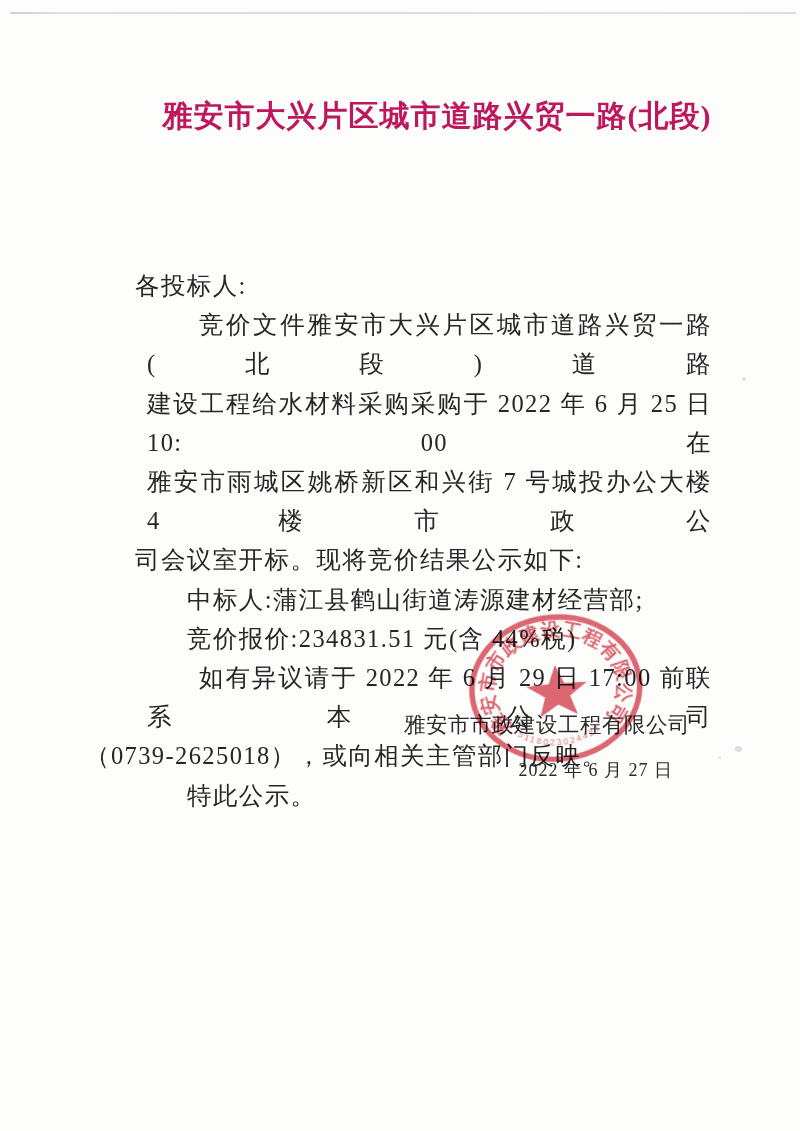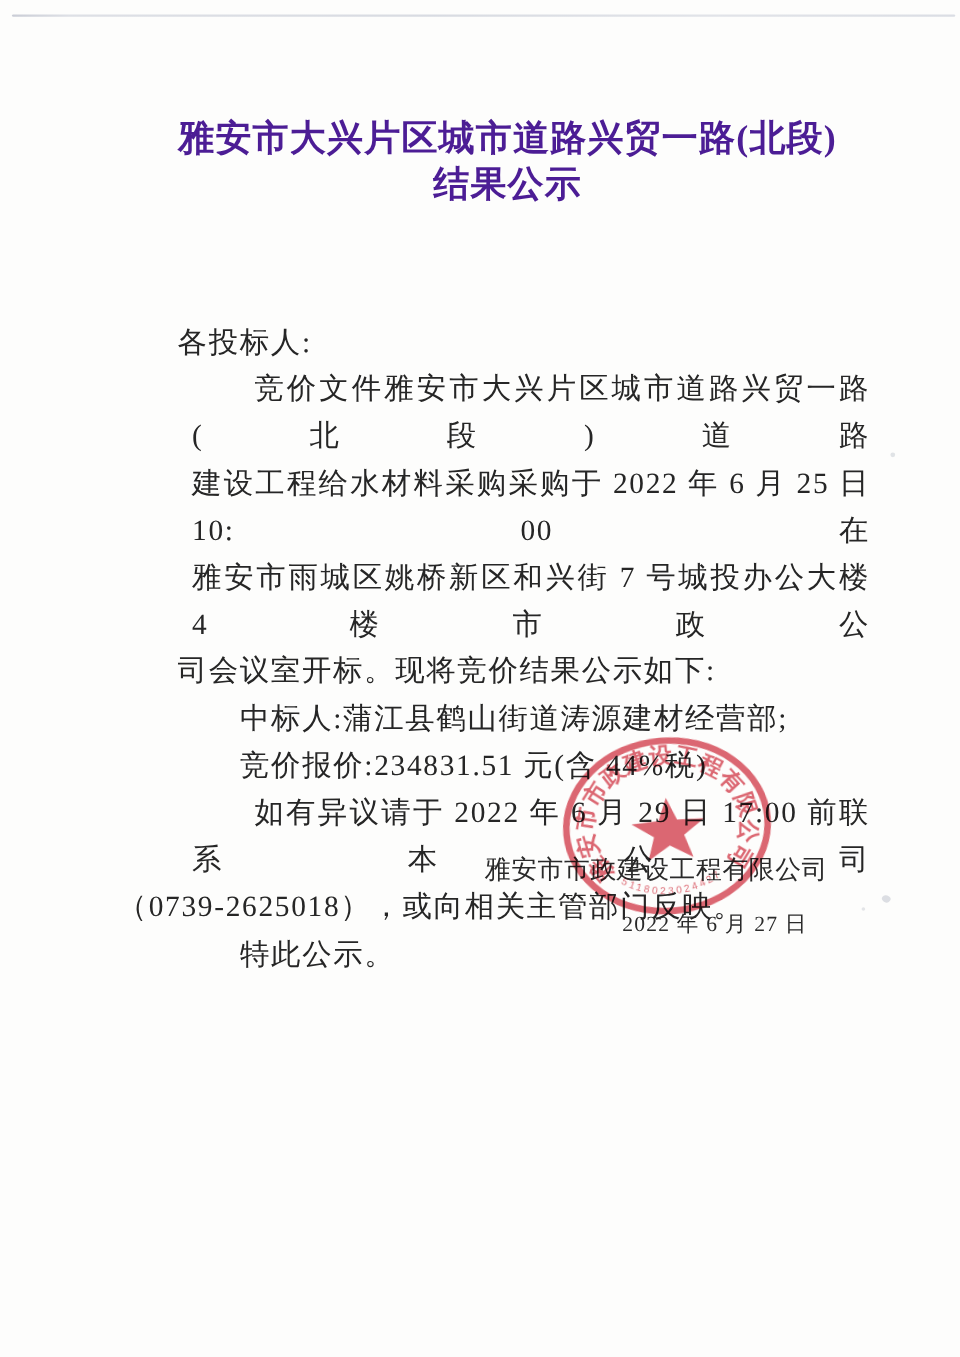--- a/index.html
+++ b/index.html
@@ -10,30 +10,30 @@
     overflow:hidden;
     font-family:"Liberation Serif","DejaVu Serif",serif;
     color:#262626;
   }
   .scan-line{
     position:absolute;left:10px;top:12px;width:786px;height:2px;
     background:linear-gradient(90deg,#b9bdc9 0%,#d3d6de 6%,#ccd0d9 45%,#d8dbe2 75%,#cfd3dc 100%);
     opacity:.75;border-radius:1px;
   }
   .title-block{
-    position:absolute;left:123px;top:97px;width:600px;
+    position:absolute;left:137px;top:97px;width:600px;
     text-align:center;
     font-weight:bold;
     font-size:30px;
     line-height:38px;
     letter-spacing:1px;
-    color:#4c1d95;
+    color:#be185d;
   }
   .body-block{
-    position:absolute;left:148px;top:266px;width:577px;
+    position:absolute;left:135px;top:266px;width:577px;
     font-size:24.5px;
     line-height:39.2px;
     letter-spacing:1.4px;
   }
   .bl{white-space:nowrap;}
   .bl.jl{white-space:normal;text-align:justify;text-align-last:justify;margin-left:12px;}
   .bl.ind{text-indent:52px;}
   .bl.hang{margin-left:-50px;}
   .signature-block{
     position:absolute;right:88px;top:703px;width:420px;
@@ -58,21 +58,20 @@
 </style>
 </head>
 <body>
 
 <div class="page">
 
   <div class="scan-line"></div>
 
   <div class="title-block">
     <div>雅安市大兴片区城市道路兴贸一路(北段)</div>
-    <div>结果公示</div>
   </div>
 
   <div class="body-block">
     <div class="bl">各投标人:</div>
     <div class="bl ind jl">竞价文件雅安市大兴片区城市道路兴贸一路(北段)道路</div>
     <div class="bl jl">建设工程给水材料采购采购于 2022 年 6 月 25 日 10: 00 在</div>
     <div class="bl jl">雅安市雨城区姚桥新区和兴街 7 号城投办公大楼 4 楼市政公</div>
     <div class="bl">司会议室开标。现将竞价结果公示如下:</div>
     <div class="bl ind">中标人:蒲江县鹤山街道涛源建材经营部;</div>
     <div class="bl ind">竞价报价:234831.51 元(含 44%税)</div>

